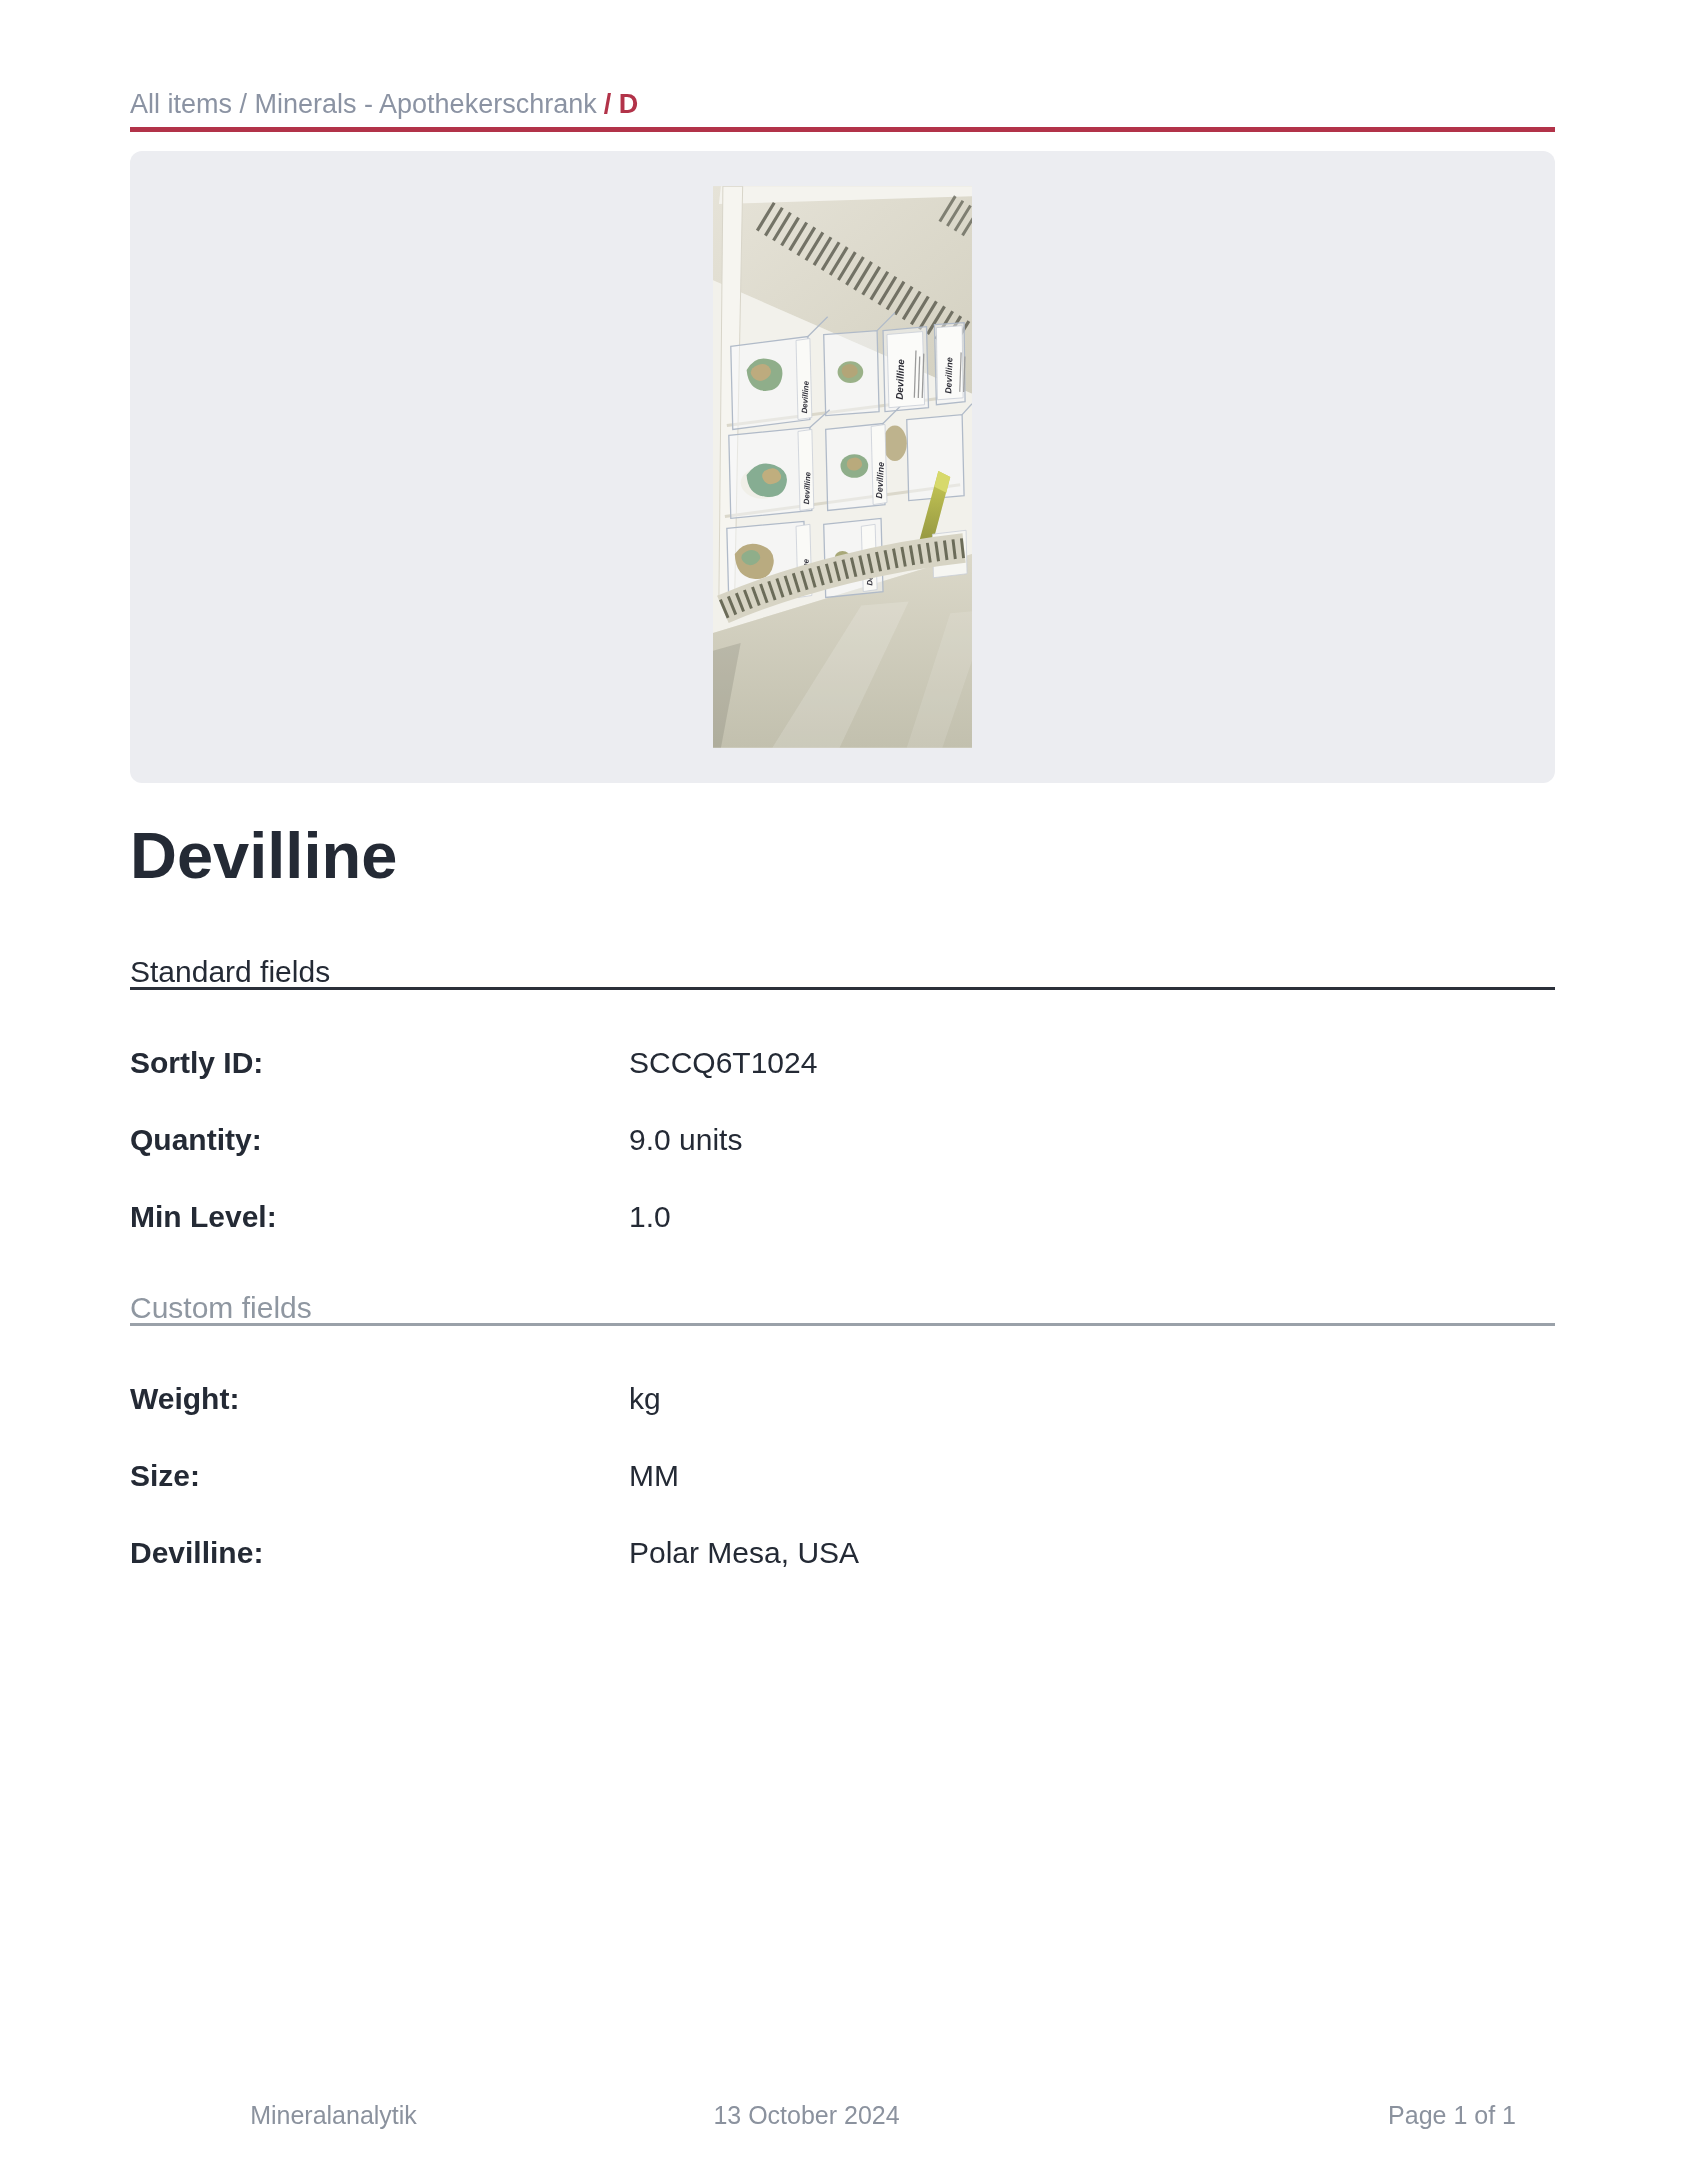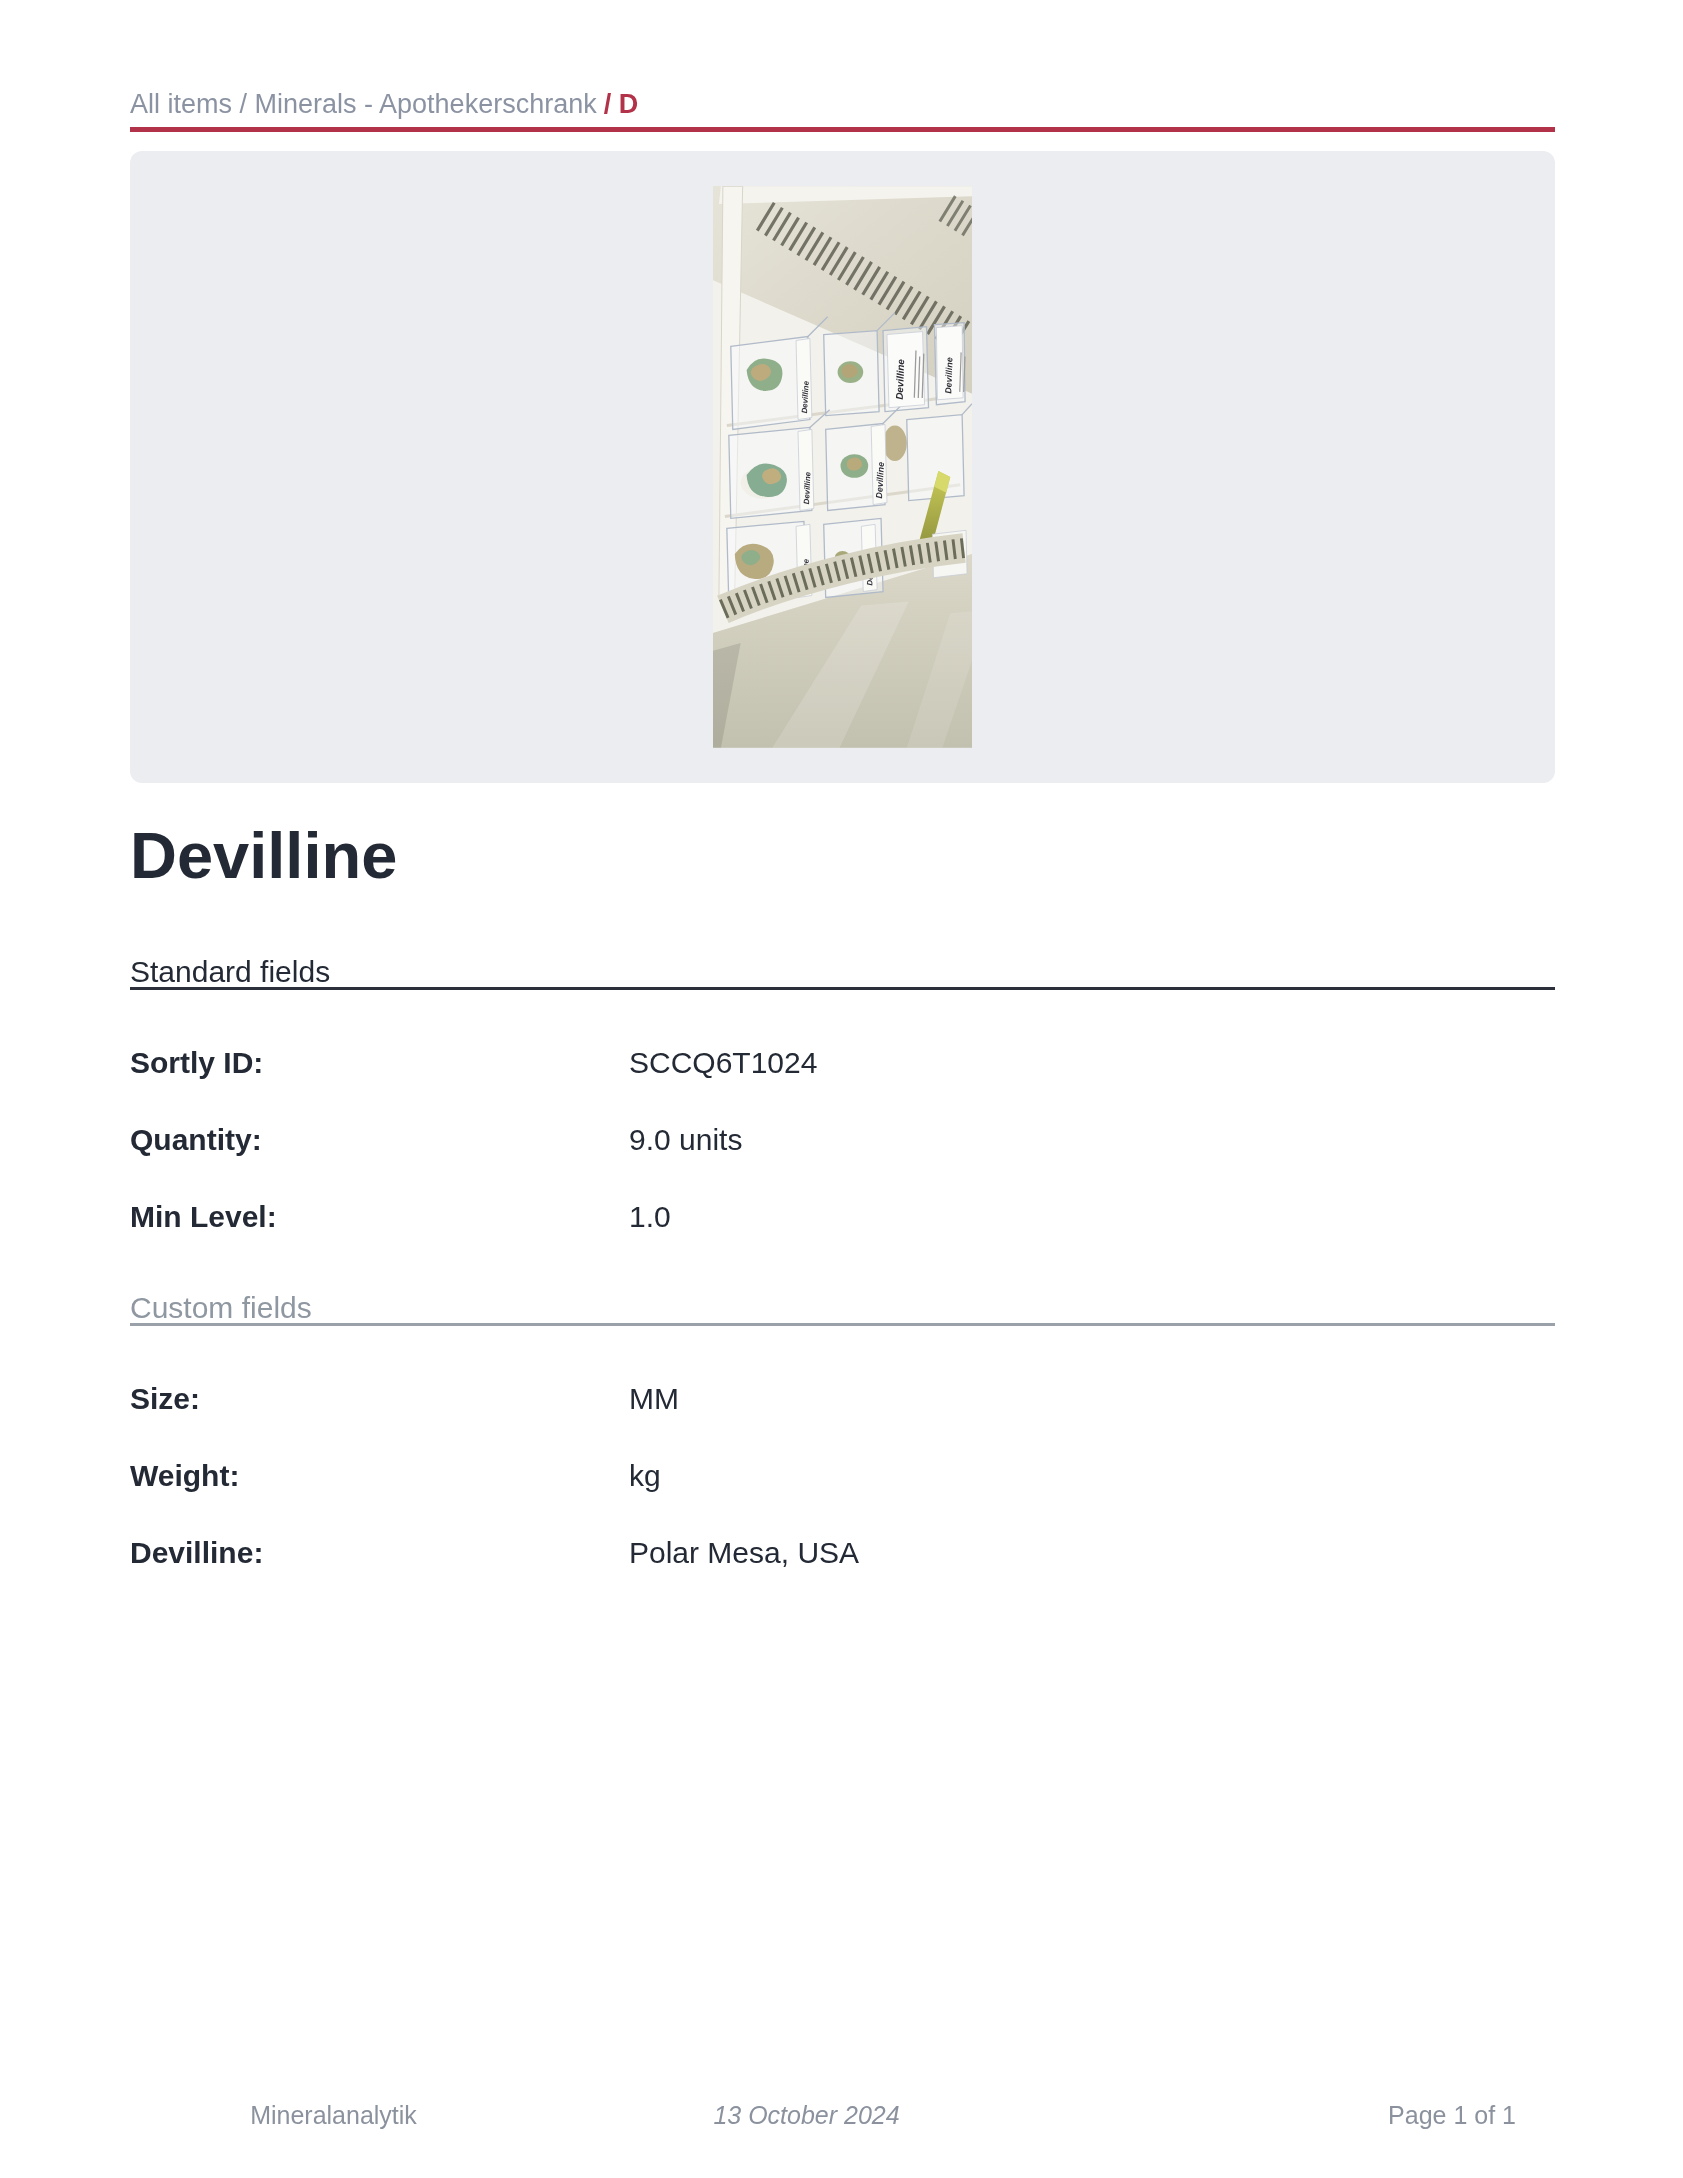--- a/index.html
+++ b/index.html
@@ -63,21 +63,21 @@
   .row .label{width:499px;font-weight:bold;flex:0 0 auto;}
   .row .value{flex:1 1 auto;}
 
   
   .footer{
     position:absolute;left:97px;right:125px;top:2100px;
     display:flex;
     font-size:25px;line-height:30px;color:#8b929e;
   }
   .footer .f-left{flex:1;text-align:center;}
-  .footer .f-center{flex:1;text-align:center;font-style:italic;}
+  .footer .f-center{flex:1;text-align:center;}
   .footer .f-right{flex:1;text-align:right;}
 </style>
 </head>
 <body>
 
 <div class="page">
   <div class="content">
 
     <div class="breadcrumb-bar">
       <span class="crumb-path">All items / Minerals - Apothekerschrank</span><span class="crumb-current">/ D</span>
@@ -219,26 +219,26 @@
       </div>
       <div class="row">
         <div class="label">Min Level:</div>
         <div class="value">1.0</div>
       </div>
     </div>
 
     <div class="section-heading custom">Custom fields</div>
     <div class="fields">
       <div class="row">
+        <div class="label">Weight:</div>
+        <div class="value">kg</div>
+      </div>
+      <div class="row">
         <div class="label">Size:</div>
         <div class="value">MM</div>
-      </div>
-      <div class="row">
-        <div class="label">Weight:</div>
-        <div class="value">kg</div>
       </div>
       <div class="row">
         <div class="label">Devilline:</div>
         <div class="value">Polar Mesa, USA</div>
       </div>
     </div>
 
   </div>
 
   <div class="footer">

